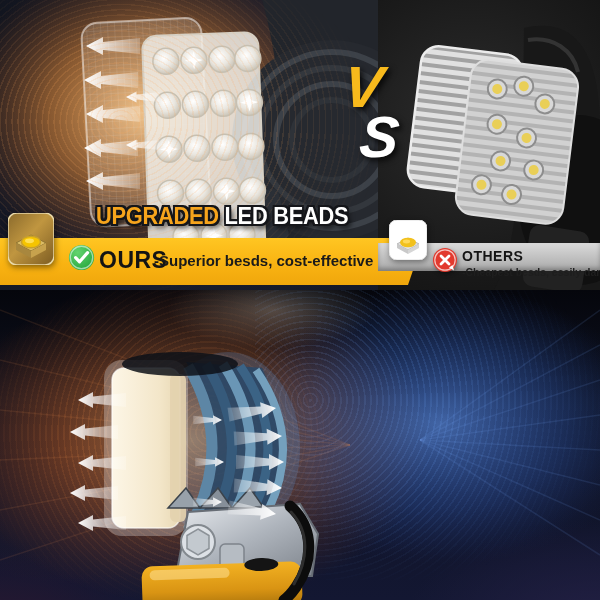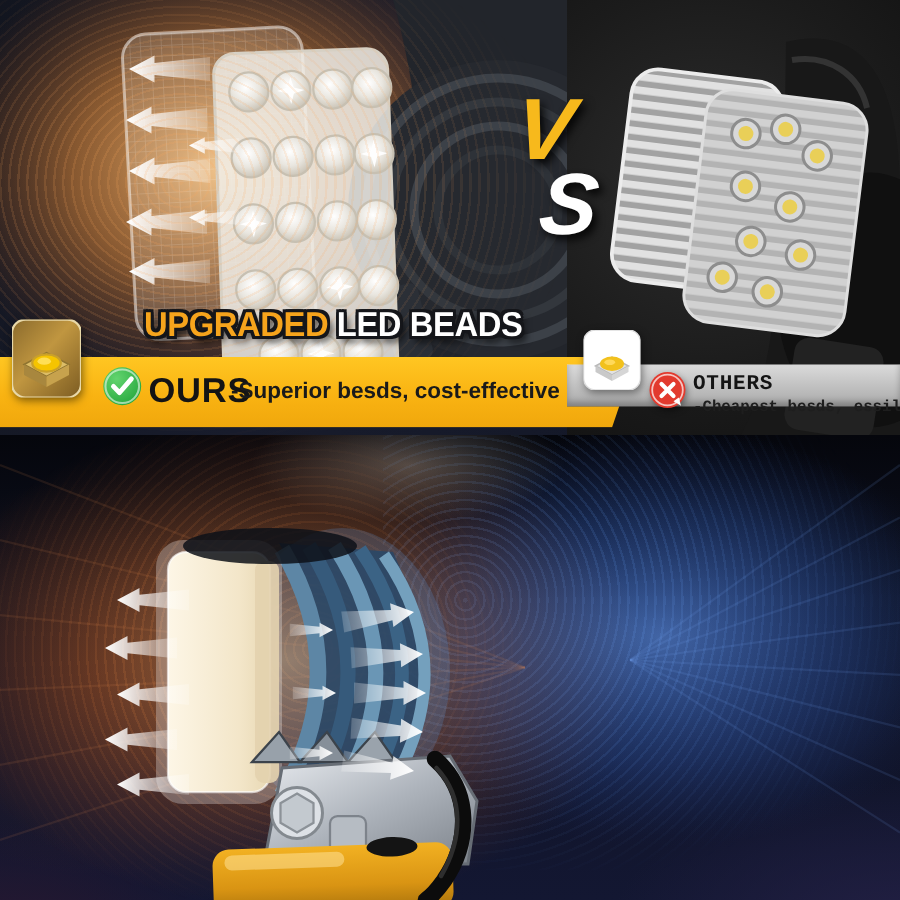--- a/index.html
+++ b/index.html
@@ -39,21 +39,21 @@
      background:linear-gradient(180deg,#FFC622 0%,#F9B312 55%,#F0A70C 100%);
      clip-path:polygon(0 0,100% 0,calc(100% - 16px) 100%,0 100%);padding-left:36px;}
   .banner-ours .label{position:absolute;left:99px;top:9px;font-size:23px;font-weight:bold;
      color:#141414;letter-spacing:.5px;}
   .banner-ours .desc{position:absolute;left:154px;top:14px;font-size:15px;font-weight:bold;
      color:#1a1a1a;white-space:nowrap;}
   .check-wrap{position:absolute;left:68px;top:244px;width:27px;height:27px;}
 
   .banner-others{position:absolute;left:378px;top:243px;width:222px;height:28px;
      background:linear-gradient(180deg,#DBDBDB 0%,#BFBFBF 55%,#A9A9A9 100%);
-     box-shadow:inset 0 -3px 4px rgba(0,0,0,.25);font-family:Liberation Mono, monospace;}
+     box-shadow:inset 0 -3px 4px rgba(0,0,0,.25);}
   .others-text{position:absolute;left:84px;top:5px;}
   .others-text .label{font-size:14px;font-weight:bold;color:#141414;letter-spacing:.5px;}
   .others-text .desc{font-size:10.5px;font-weight:bold;color:#1e1e1e;margin-top:2px;white-space:nowrap;}
   .x-wrap{position:absolute;left:432px;top:247px;width:26px;height:26px;
           filter:drop-shadow(1px 2px 2px rgba(0,0,0,.4));}
 
   .chip-ours{position:absolute;left:8px;top:213px;width:46px;height:52px;
              filter:drop-shadow(1px 2px 3px rgba(0,0,0,.5));}
   .chip-others{position:absolute;left:389px;top:220px;width:38px;height:40px;
              filter:drop-shadow(1px 2px 3px rgba(0,0,0,.45));}

